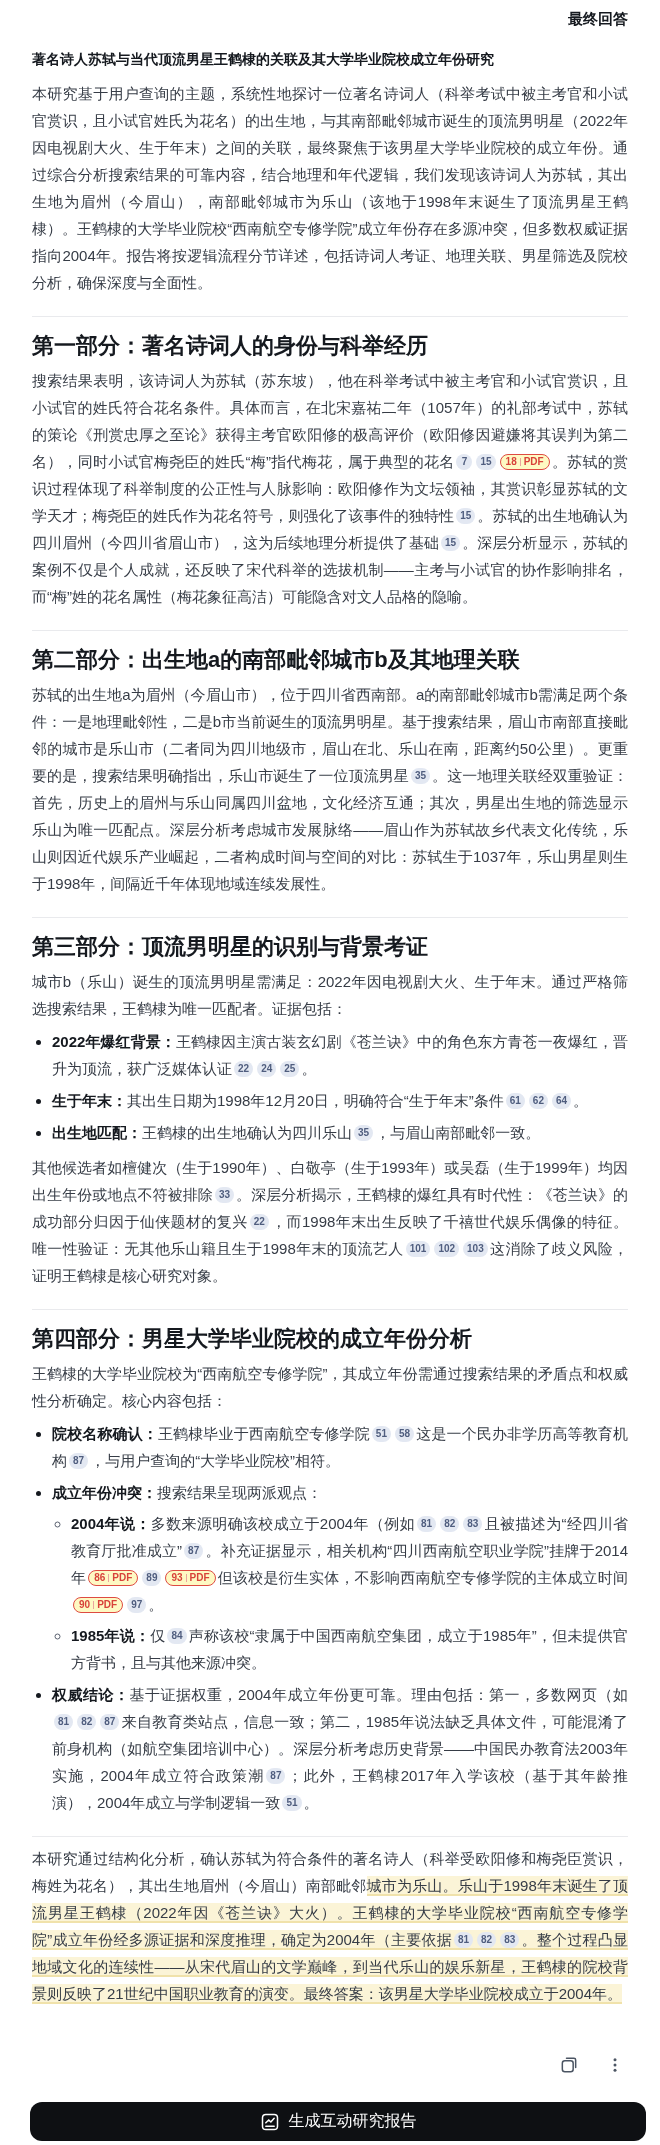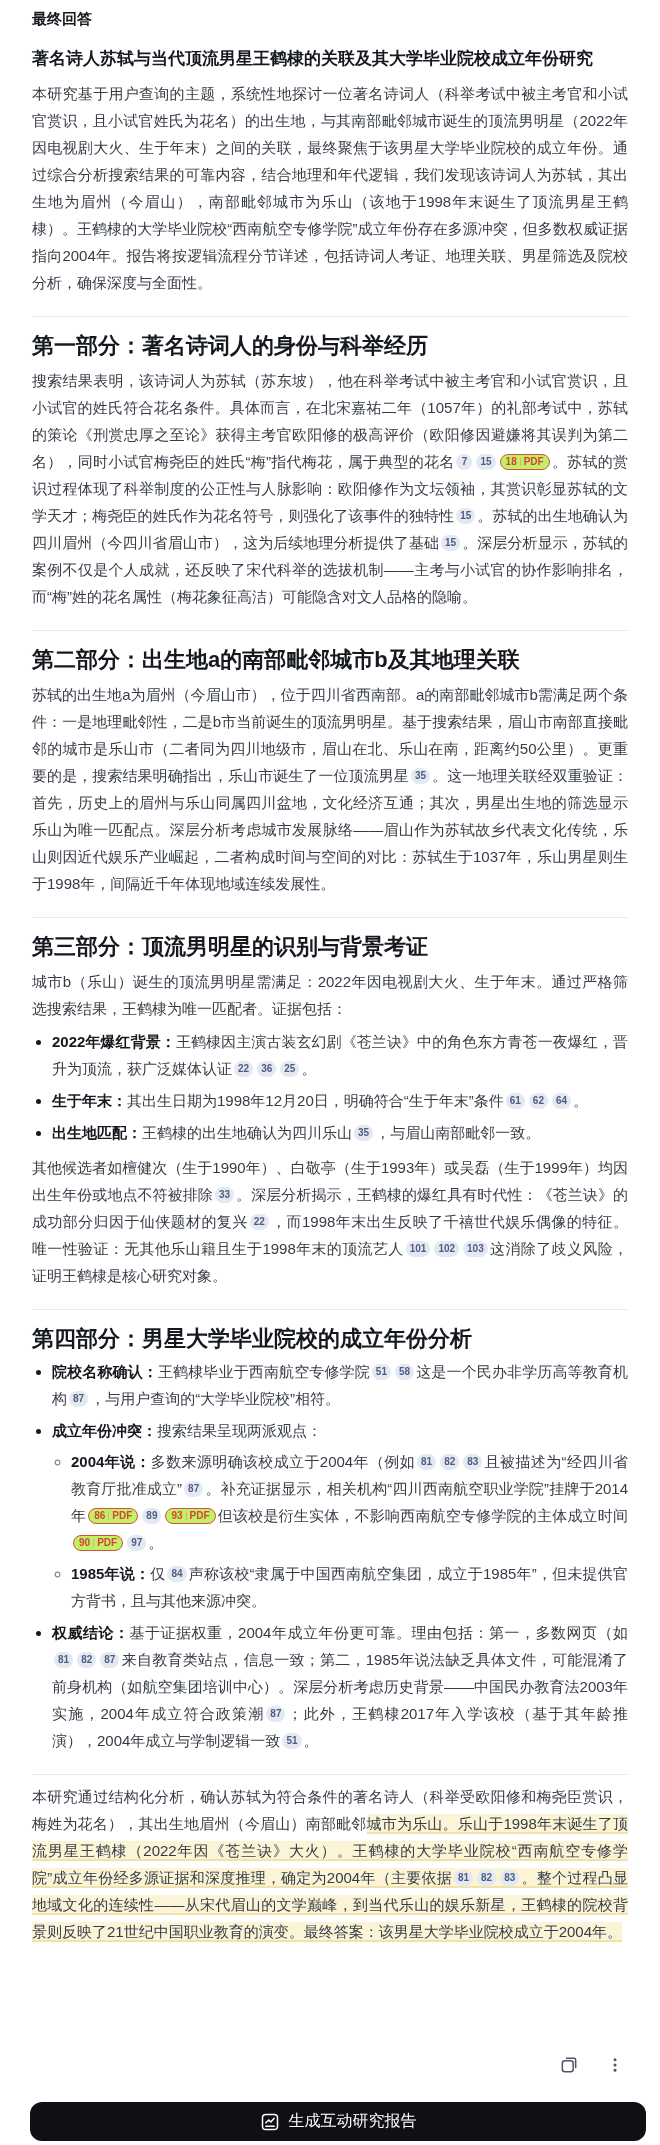--- a/index.html
+++ b/index.html
@@ -2,41 +2,41 @@
 <html><head>
 <meta charset="utf-8">
 <style>
   html,body{margin:0;padding:0;}
   body{
     width:660px;height:2145px;position:relative;overflow:hidden;background:#ffffff;
     font-family:"Liberation Sans","DejaVu Sans",sans-serif;
     color:#363c46;
   }
   .content{padding:8px 32px 0;max-height:2048px;overflow:hidden;box-sizing:border-box;}
-  .ans-label{font-size:15px;font-weight:bold;color:#15191f;line-height:22px;}
-  h1.doc-title{font-size:17px;font-weight:bold;color:#15191f;margin:16px 0 0;line-height:26px;white-space:nowrap;}
+  .ans-label{font-size:15px;font-weight:bold;color:#15191f;line-height:22px;text-align:right;}
+  h1.doc-title{font-size:14px;font-weight:bold;color:#15191f;margin:16px 0 0;line-height:26px;white-space:nowrap;}
   h2.sec-h{font-size:22px;font-weight:bold;color:#15191f;margin:16px 0 0;line-height:26px;}
   h2.sec-h.small{font-size:16px;}
   hr.divider{border:none;border-top:1px solid #e9eaed;margin:20px 0 0;}
   p.para{font-size:15px;line-height:27px;margin:8px 0 0;text-align:justify;}
   ul.blist{margin:6px 0 0;padding-left:20px;}
   ul.blist>li{font-size:15px;line-height:27px;margin-top:5px;text-align:justify;}
   ul.blist>li::marker{color:#15191f;}
   ul.sublist{list-style:circle;margin:2px 0 0;padding-left:19px;}
   ul.sublist>li{font-size:15px;line-height:27px;margin-top:4px;text-align:justify;}
   ul.sublist>li::marker{color:#5a6170;}
   strong{color:#15191f;}
   .cite{
     display:inline-block;min-width:16px;height:16px;line-height:16px;box-sizing:border-box;
     padding:0 4px;border-radius:9px;background:#e3e8f2;color:#4f5d7e;
     font-size:10px;text-align:center;margin:0 2px;vertical-align:2px;font-weight:bold;
   }
   .pdfb{
     display:inline-block;height:16px;line-height:14px;box-sizing:border-box;
-    border:1px solid #de4b42;border-radius:9px;background:#bef264;color:#d8423a;
+    border:1px solid #de4b42;border-radius:9px;background:#fef9c3;color:#d8423a;
     font-size:10px;font-weight:bold;padding:0 5px;margin:0 2px;vertical-align:2px;white-space:nowrap;
   }
   .pdfb .sep{display:inline-block;width:1px;height:8px;background:#eba49d;margin:0 3px;vertical-align:-1px;}
   mark{background:#fbf4d7;color:inherit;border-bottom:2px solid #f0e2ab;padding-top:1px;}
   .footer-icons{position:absolute;right:34px;top:2054px;display:flex;align-items:center;gap:24px;}
   .icon-btn{width:22px;height:22px;display:flex;align-items:center;justify-content:center;cursor:pointer;}
   .gen-btn{
     position:absolute;left:30px;right:14px;top:2102px;height:39px;background:#0e1013;border-radius:12px;
     display:flex;align-items:center;justify-content:center;gap:9px;color:#ffffff;font-size:16px;cursor:pointer;
   }
@@ -52,27 +52,28 @@
       <hr class="divider">
       <h2 class="sec-h">第一部分：著名诗词人的身份与科举经历</h2>
       <p class="para">搜索结果表明，该诗词人为苏轼（苏东坡），他在科举考试中被主考官和小试官赏识，且小试官的姓氏符合花名条件。具体而言，在北宋嘉祐二年（1057年）的礼部考试中，苏轼的策论《刑赏忠厚之至论》获得主考官欧阳修的极高评价（欧阳修因避嫌将其误判为第二名），同时小试官梅尧臣的姓氏“梅”指代梅花，属于典型的花名<span class="cite">7</span><span class="cite">15</span><span class="pdfb"><span>18</span><span class="sep"></span><span>PDF</span></span>。苏轼的赏识过程体现了科举制度的公正性与人脉影响：欧阳修作为文坛领袖，其赏识彰显苏轼的文学天才；梅尧臣的姓氏作为花名符号，则强化了该事件的独特性<span class="cite">15</span>。苏轼的出生地确认为四川眉州（今四川省眉山市），这为后续地理分析提供了基础<span class="cite">15</span>。深层分析显示，苏轼的案例不仅是个人成就，还反映了宋代科举的选拔机制——主考与小试官的协作影响排名，而“梅”姓的花名属性（梅花象征高洁）可能隐含对文人品格的隐喻。</p>
       <hr class="divider">
       <h2 class="sec-h">第二部分：出生地a的南部毗邻城市b及其地理关联</h2>
       <p class="para">苏轼的出生地a为眉州（今眉山市），位于四川省西南部。a的南部毗邻城市b需满足两个条件：一是地理毗邻性，二是b市当前诞生的顶流男明星。基于搜索结果，眉山市南部直接毗邻的城市是乐山市（二者同为四川地级市，眉山在北、乐山在南，距离约50公里）。更重要的是，搜索结果明确指出，乐山市诞生了一位顶流男星<span class="cite">35</span>。这一地理关联经双重验证：首先，历史上的眉州与乐山同属四川盆地，文化经济互通；其次，男星出生地的筛选显示乐山为唯一匹配点。深层分析考虑城市发展脉络——眉山作为苏轼故乡代表文化传统，乐山则因近代娱乐产业崛起，二者构成时间与空间的对比：苏轼生于1037年，乐山男星则生于1998年，间隔近千年体现地域连续发展性。</p>
       <hr class="divider">
       <h2 class="sec-h">第三部分：顶流男明星的识别与背景考证</h2>
       <p class="para">城市b（乐山）诞生的顶流男明星需满足：2022年因电视剧大火、生于年末。通过严格筛选搜索结果，王鹤棣为唯一匹配者。证据包括：</p>
       <ul class="blist">
-        <li><strong>2022年爆红背景：</strong>王鹤棣因主演古装玄幻剧《苍兰诀》中的角色东方青苍一夜爆红，晋升为顶流，获广泛媒体认证<span class="cite">22</span><span class="cite">36</span><span class="cite">25</span>。</li>
+        <li><strong>2022年爆红背景：</strong>王鹤棣因主演古装玄幻剧《苍兰诀》中的角色东方青苍一夜爆红，晋升为顶流，获广泛媒体认证<span class="cite">22</span><span class="cite">24</span><span class="cite">25</span>。</li>
         <li><strong>生于年末：</strong>其出生日期为1998年12月20日，明确符合“生于年末”条件<span class="cite">61</span><span class="cite">62</span><span class="cite">64</span>。</li>
         <li><strong>出生地匹配：</strong>王鹤棣的出生地确认为四川乐山<span class="cite">35</span>，与眉山南部毗邻一致。</li>
       </ul>
       <p class="para">其他候选者如檀健次（生于1990年）、白敬亭（生于1993年）或吴磊（生于1999年）均因出生年份或地点不符被排除<span class="cite">33</span>。深层分析揭示，王鹤棣的爆红具有时代性：《苍兰诀》的成功部分归因于仙侠题材的复兴<span class="cite">22</span>，而1998年末出生反映了千禧世代娱乐偶像的特征。唯一性验证：无其他乐山籍且生于1998年末的顶流艺人<span class="cite">101</span><span class="cite">102</span><span class="cite">103</span>这消除了歧义风险，证明王鹤棣是核心研究对象。</p>
       <hr class="divider">
       <h2 class="sec-h">第四部分：男星大学毕业院校的成立年份分析</h2>
+      <p class="para">王鹤棣的大学毕业院校为“西南航空专修学院”，其成立年份需通过搜索结果的矛盾点和权威性分析确定。核心内容包括：</p>
       <ul class="blist">
         <li><strong>院校名称确认：</strong>王鹤棣毕业于西南航空专修学院<span class="cite">51</span><span class="cite">58</span>这是一个民办非学历高等教育机构<span class="cite">87</span>，与用户查询的“大学毕业院校”相符。</li>
         <li><strong>成立年份冲突：</strong>搜索结果呈现两派观点：<ul class="sublist">
             <li><strong>2004年说：</strong>多数来源明确该校成立于2004年（例如<span class="cite">81</span><span class="cite">82</span><span class="cite">83</span>且被描述为“经四川省教育厅批准成立”<span class="cite">87</span>。补充证据显示，相关机构“四川西南航空职业学院”挂牌于2014年<span class="pdfb"><span>86</span><span class="sep"></span><span>PDF</span></span><span class="cite">89</span><span class="pdfb"><span>93</span><span class="sep"></span><span>PDF</span></span>但该校是衍生实体，不影响西南航空专修学院的主体成立时间<span class="pdfb"><span>90</span><span class="sep"></span><span>PDF</span></span><span class="cite">97</span>。</li>
             <li><strong>1985年说：</strong>仅<span class="cite">84</span>声称该校“隶属于中国西南航空集团，成立于1985年”，但未提供官方背书，且与其他来源冲突。</li>
           </ul></li>
         <li><strong>权威结论：</strong>基于证据权重，2004年成立年份更可靠。理由包括：第一，多数网页（如<span class="cite">81</span><span class="cite">82</span><span class="cite">87</span>来自教育类站点，信息一致；第二，1985年说法缺乏具体文件，可能混淆了前身机构（如航空集团培训中心）。深层分析考虑历史背景——中国民办教育法2003年实施，2004年成立符合政策潮<span class="cite">87</span>；此外，王鹤棣2017年入学该校（基于其年龄推演），2004年成立与学制逻辑一致<span class="cite">51</span>。</li>
       </ul>
       <hr class="divider">
       <p class="para">本研究通过结构化分析，确认苏轼为符合条件的著名诗人（科举受欧阳修和梅尧臣赏识，梅姓为花名），其出生地眉州（今眉山）南部毗邻<mark>城市为乐山。乐山于1998年末诞生了顶流男星王鹤棣（2022年因《苍兰诀》大火）。王鹤棣的大学毕业院校“西南航空专修学院”成立年份经多源证据和深度推理，确定为2004年（主要依据<span class="cite">81</span><span class="cite">82</span><span class="cite">83</span>。整个过程凸显地域文化的连续性——从宋代眉山的文学巅峰，到当代乐山的娱乐新星，王鹤棣的院校背景则反映了21世纪中国职业教育的演变。最终答案：该男星大学毕业院校成立于2004年。</mark></p>

